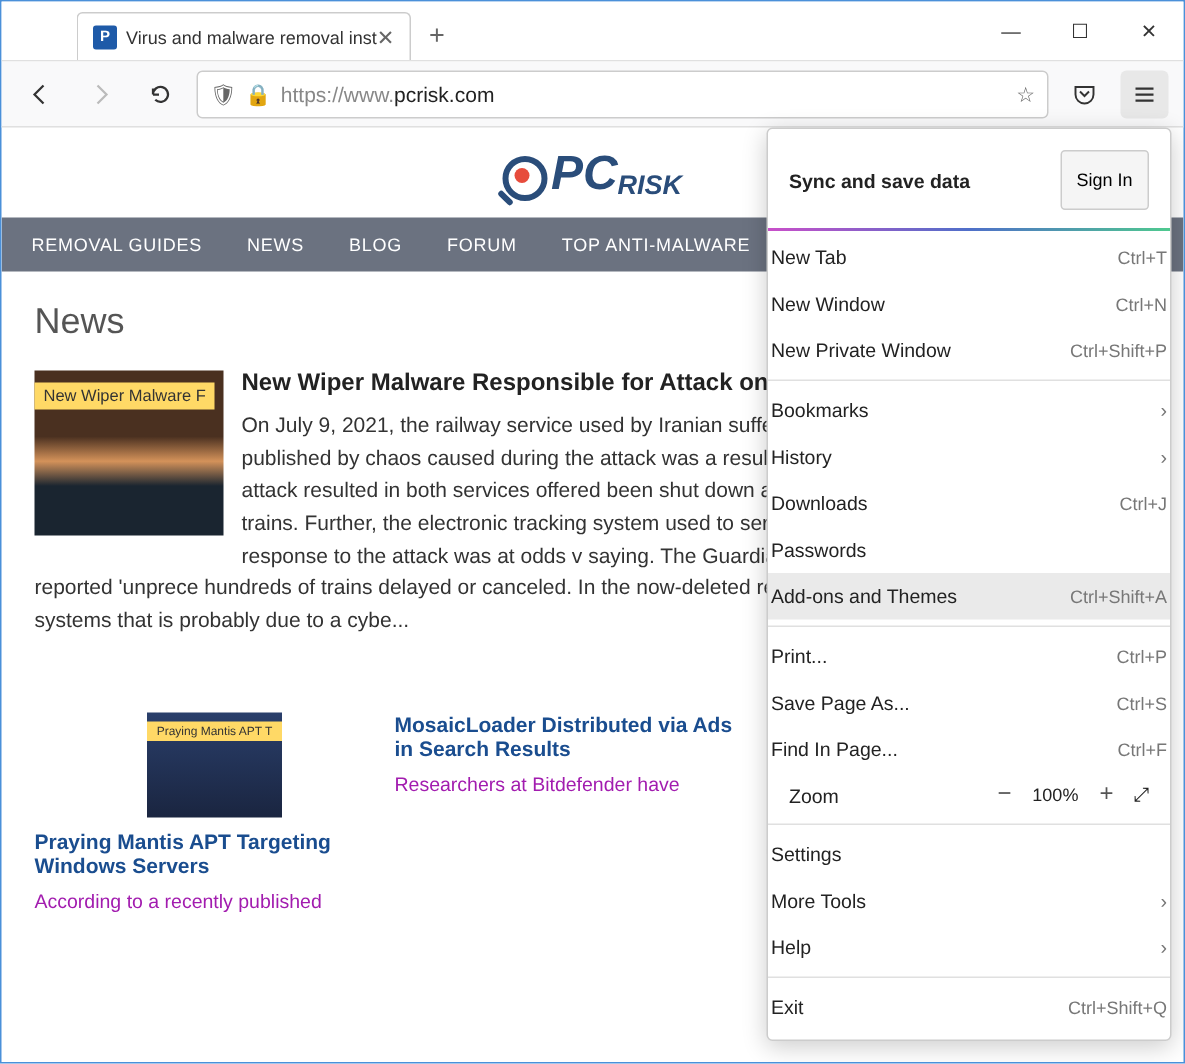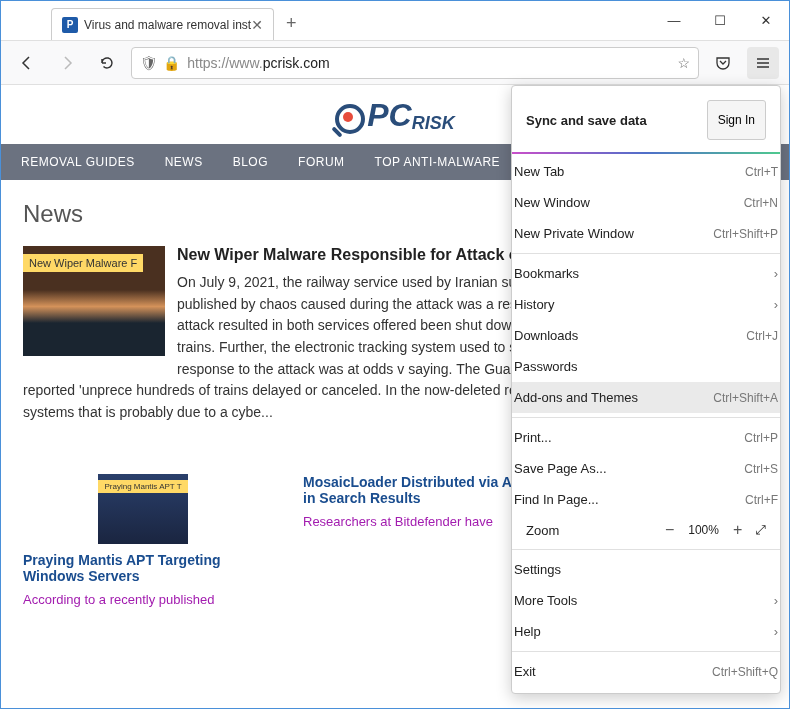--- a/index.html
+++ b/index.html
@@ -23,25 +23,25 @@
 .logo{display:inline-flex;align-items:flex-end;font-size:32px;font-weight:bold;font-style:italic;color:#2a4d7a}
 .logo .mag{width:30px;height:30px;border:4px solid #2a4d7a;border-radius:50%;margin-right:2px;position:relative}
 .logo .mag::after{content:"";position:absolute;width:12px;height:4px;background:#2a4d7a;bottom:-4px;left:-8px;transform:rotate(45deg);border-radius:2px}
 .logo .lens{width:10px;height:10px;background:#e74c3c;border-radius:50%;position:absolute;top:4px;left:4px}
 .logo-sub{font-size:18px;text-transform:uppercase}
 .navbar{background:#6b7280;height:36px;display:flex;align-items:center;padding:0 20px;gap:30px}
 .navbar a{color:#fff;font-size:12px;text-decoration:none;letter-spacing:0.5px}
 .page{padding:20px 22px}
 .page h1{font-size:24px;font-weight:normal;color:#555;margin-bottom:18px}
 .article{display:block}
-.thumb{float:left;width:142px;height:110px;margin-right:12px;margin-bottom:4px;background:linear-gradient(#4a3020 0%,#4a3020 40%,#d4925a 55%,#1a2530 70%,#1a2530 100%);position:relative}
+.thumb{float:left;width:126px;height:110px;margin-right:12px;margin-bottom:4px;background:linear-gradient(#4a3020 0%,#4a3020 40%,#d4925a 55%,#1a2530 70%,#1a2530 100%);position:relative}
 .thumb-label{position:absolute;top:8px;left:0;background:#ffd966;color:#333;font-size:11px;padding:3px 6px}
 .article h2{font-size:16px;font-weight:bold;color:#222;margin-bottom:8px}
 .article p{font-size:14px;color:#333;line-height:1.55}
-.cards{display:flex;gap:40px;margin-top:50px;clear:both}
+.cards{display:flex;margin-top:50px;clear:both}
 .card{width:240px}
 .card-img{width:90px;height:70px;margin:0 auto 8px;position:relative}
 .card-img.c1{background:linear-gradient(#2a3f6b,#1a2540)}
 .card-img.c2{background:linear-gradient(#1e5aa8,#0d3a7a)}
 .card-img-label{position:absolute;top:6px;left:0;right:0;background:#ffd966;color:#333;font-size:8px;padding:2px 4px;text-align:center}
 .card h3{font-size:14px;font-weight:bold;color:#1a4d8f;margin-bottom:8px}
 .card p{font-size:13px;color:#a21caf}
 .wm{position:absolute;bottom:140px;right:60px;font-size:60px;color:rgba(200,200,200,0.2);font-style:italic;transform:rotate(-8deg);pointer-events:none}
 
 .menu{position:absolute;top:84px;right:8px;width:270px;background:#fff;border:1px solid #ccc;border-radius:4px;box-shadow:0 4px 16px rgba(0,0,0,0.2);z-index:100;padding:6px 0}

